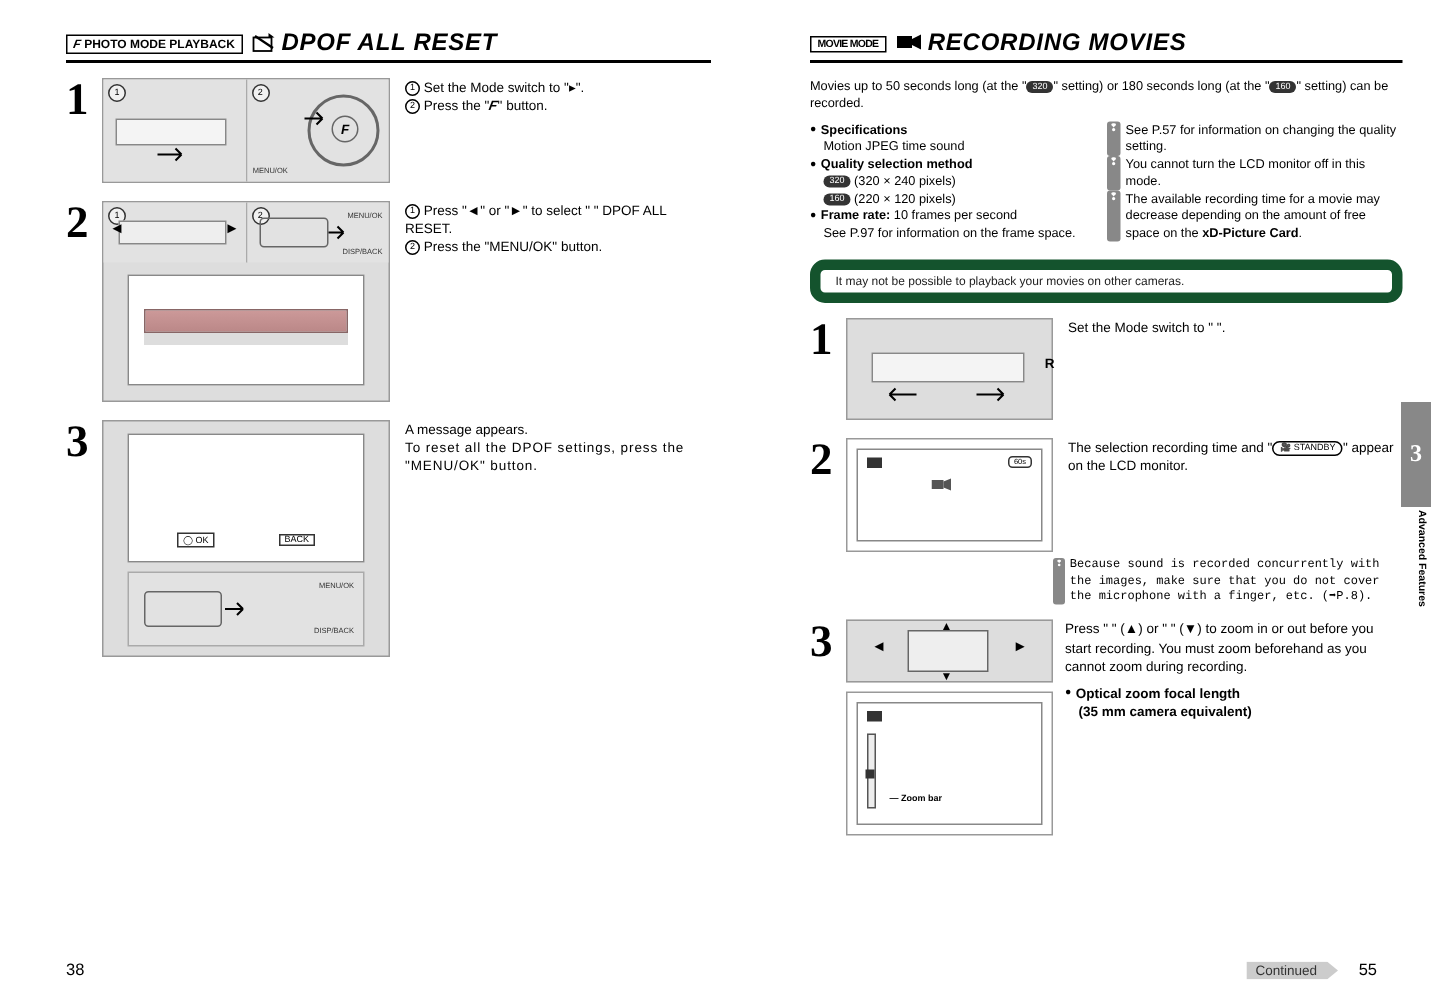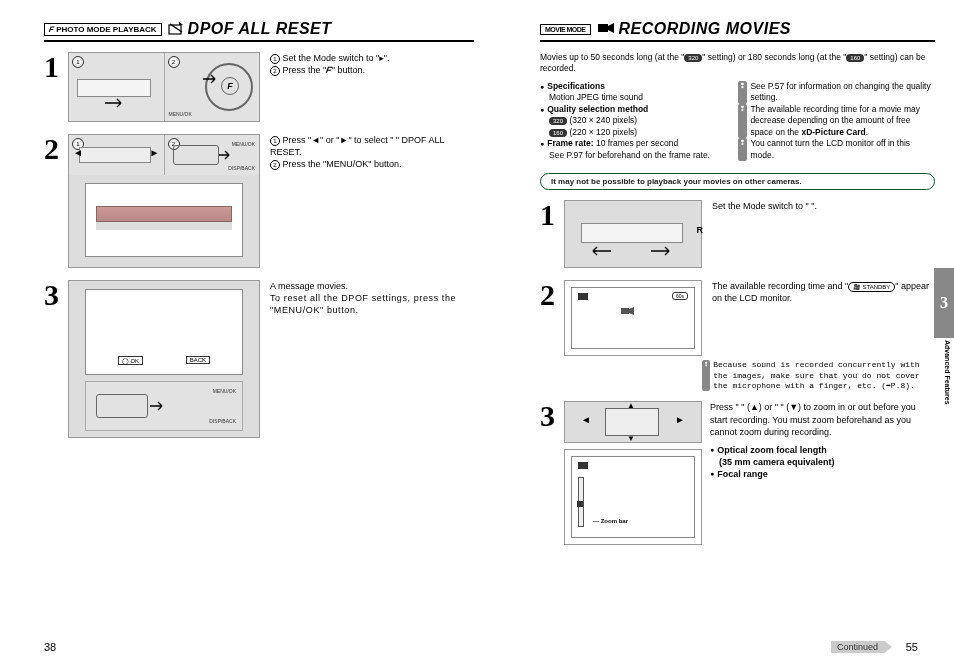--- a/index.html
+++ b/index.html
@@ -88,27 +88,26 @@
     font-size:16px; font-weight:bold; font-family:"Times New Roman",serif;
   }
   .side-label {
     position:absolute; right:3px; top:340px;
     writing-mode: vertical-rl;
     font-size:7px; font-weight:bold;
   }
 
   
   .note-pill {
-    border:1px solid #14532d;
+    border:7px solid #14532d;
     border-radius:10px;
     padding:3px 10px;
     font-size:8px;
     margin:6px 0 10px 0;
     color:#222;
-    font-weight:bold;
   }
 
   .spec-col { display:flex; gap:0; font-size:8.5px; line-height:1.35; margin-bottom:6px;}
   .spec-col > div { flex:1;}
   .bullet { display:flex;}
   .bullet::before{content:"●"; font-size:7px; margin-right:3px; position:relative; top:1px;}
   .sub { margin-left:9px;}
   .exmark::before{content:"❢"; background:#888; color:#fff; border-radius:2px; font-size:7px; padding:0 2px; margin-right:3px;}
   .exmark{display:flex;}
   .pill-tag { display:inline-block; background:#333; color:#fff; border-radius:6px; font-size:6px; padding:0 4px; vertical-align:middle;}
@@ -224,21 +223,21 @@
         <div style="position:absolute;left:16px;top:100px;width:156px;height:48px;background:#e2e2e2;border:1px solid #aaa;">
            <div class="btn-label" style="right:6px;top:6px;">MENU/OK</div>
            <div class="btn-label" style="right:6px;bottom:6px;">DISP/BACK</div>
            <div style="position:absolute;left:10px;top:12px;width:50px;height:22px;border:1px solid #666;border-radius:3px;"></div>
            <svg style="position:absolute;left:62px;top:18px;" width="20" height="12">
               <path d="M2 6 H14 M14 6 L10 2 M14 6 L10 10" stroke="#000" stroke-width="1.4" fill="none"></path>
             </svg>
         </div>
       </div>
       <div class="desc">
-        <div>A message movies.</div>
+        <div>A message appears.</div>
         <div style="letter-spacing:0.6px;">To reset all the DPOF settings, press the "MENU/OK" button.</div>
       </div>
     </div>
 
   </div>
 </div>
 
 <div class="page-area right-page">
   <div class="lcol">
     <div class="header-bar">
@@ -265,31 +264,31 @@
           </div>
         <div class="sub">Motion JPEG    time sound</div>
         <div class="bullet">
             <b>Quality selection method</b>
           </div>
         <div class="sub"><span class="pill-tag">320</span> <span>(320 × 240 pixels)</span></div>
         <div class="sub"><span class="pill-tag">160</span> <span>(220 × 120 pixels)</span></div>
         <div class="bullet">
             <span><b>Frame rate:</b><span> 10 frames per second</span></span>
           </div>
-        <div class="sub">See P.97 for beforehand on the frame rate.</div>
+        <div class="sub">See P.97 for information on the frame space.</div>
       </div>
       <div>
         <div class="exmark">
             <span>See P.57 for information on changing the quality setting.</span>
           </div>
         <div class="exmark">
+            <span>You cannot turn the LCD monitor off in this mode.</span>
+          </div>
+        <div class="exmark">
             <span><span>The available recording time for a movie may decrease depending on the amount of free space on the </span><b>xD-Picture Card</b><span>.</span></span>
-          </div>
-        <div class="exmark">
-            <span>You cannot turn the LCD monitor off in this mode.</span>
           </div>
       </div>
     </div>
 
     <div class="note-pill">It may not be possible to playback your movies on other cameras.</div>
 
     <div class="step-row">
       <div class="step-num">1</div>
       <div class="illus" style="width:136px;height:66px;">
         <div style="position:absolute;left:16px;top:22px;width:100px;height:18px;background:#f4f4f4;border:1px solid #888;"></div>
@@ -312,21 +311,21 @@
           <div style="position:absolute;right:6px;top:4px;font-size:5px;border:0.5px solid #333;padding:0 3px;border-radius:3px;">60s</div>
           <div style="position:absolute;left:40%;top:18px;width:14px;height:10px;">
             <svg width="14" height="10">
                 <rect x="0" y="2" width="8" height="6" fill="#555"></rect>
                 <path d="M8 3 L13 1 L13 9 L8 7Z" fill="#555"></path>
               </svg>
           </div>
         </div>
       </div>
       <div class="desc">
-        <span>The available recording time and "</span><span class="pill-tag light"><span style="font-size:6px;">🎥</span><span>  STANDBY</span></span><span>" appear on the LCD monitor.</span>
+        <span>The selection recording time and "</span><span class="pill-tag light"><span style="font-size:6px;">🎥</span><span>  STANDBY</span></span><span>" appear on the LCD monitor.</span>
       </div>
     </div>
     <div style="margin:0 0 10px 162px;">
        <div class="exmark" style="font-size:8px;line-height:1.3;font-family:Liberation Mono, monospace;">
           <span>Because sound is recorded concurrently with the images, make sure that you do not cover the microphone with a finger, etc. (➡P.8).</span>
         </div>
     </div>
 
     <div class="step-row">
       <div class="step-num">3</div>
@@ -347,23 +346,20 @@
           <div class="zoom-bar-lbl" style="left:28px;bottom:20px;">— <span>Zoom bar</span></div>
         </div>
       </div>
       <div class="desc">
         <div>Press "   " (▲) or "   " (▼) to zoom in or out before you start recording. You must zoom beforehand as you cannot zoom during recording.</div>
         <div style="height:6px;"></div>
         <div class="bullet">
             <b><span>Optical zoom focal length</span></b>
           </div>
         <div style="margin-left:9px;"><b>(35 mm camera equivalent)</b></div>
-        <div class="bullet">
-            <b>Focal range</b>
-          </div>
       </div>
     </div>
 
   </div>
 </div>
 
 <div class="pagenum-left">38</div>
 <div class="continued">Continued</div>
 <div class="pagenum-right">55</div>
 

